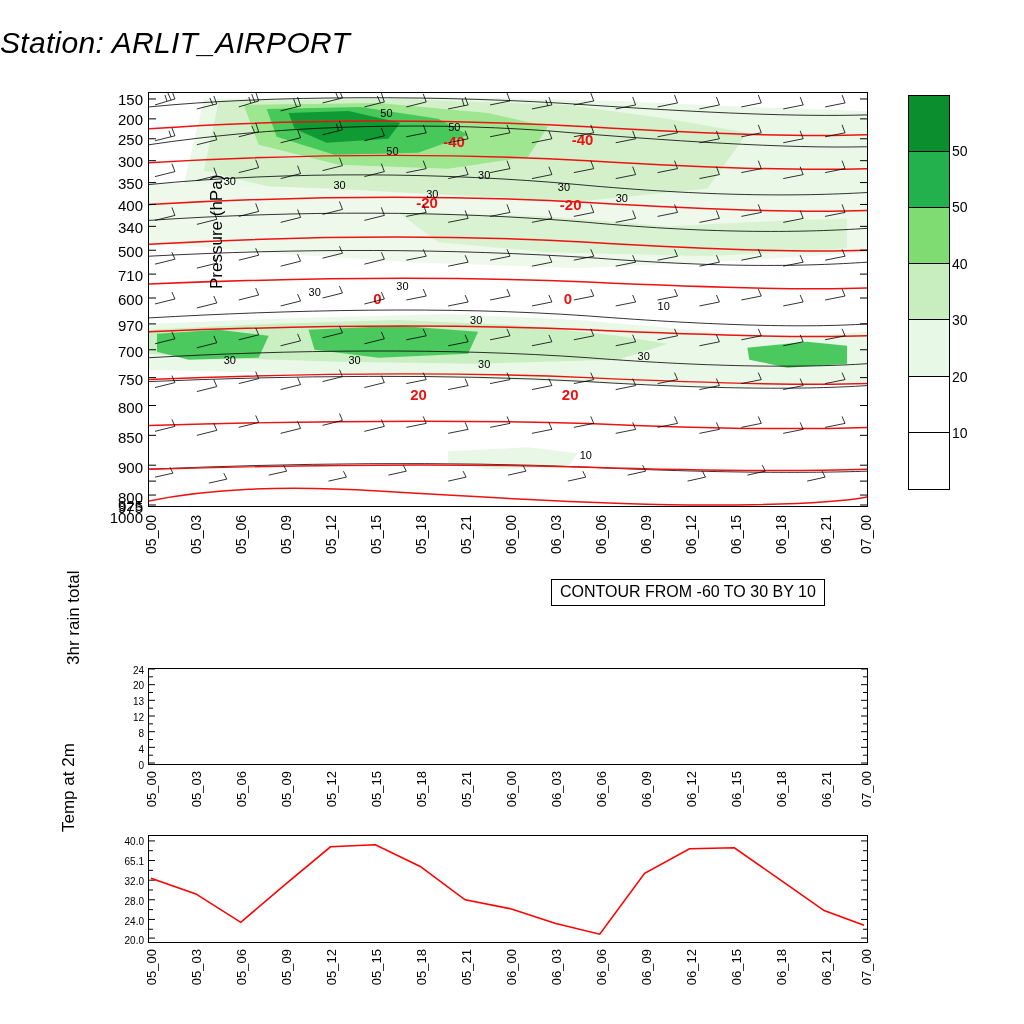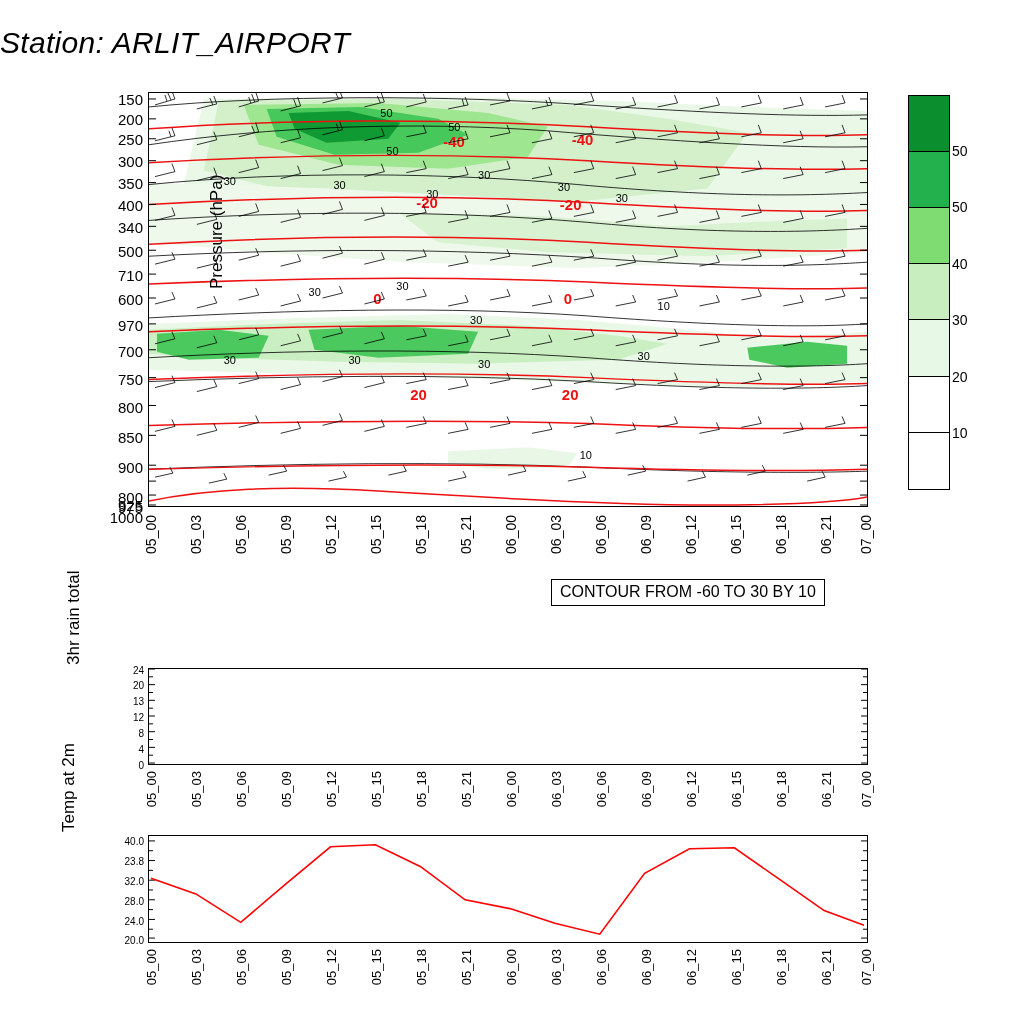--- a/index.html
+++ b/index.html
@@ -462,21 +462,21 @@
       <path d="M720,15 h-4 M720,35 h-4 M720,55 h-4 M720,75 h-4 M720,95 h-4"></path>
     </g>
     <polyline fill="none" stroke="#ff0000" stroke-width="1.6" points="2,43 47,59 92,88 137,49 182,11 227,9 272,31 317,65 362,74 407,89 452,100 497,38 542,13 587,12 632,44 677,76 717,91"></polyline>
   </svg>
   <div class="ylab-side" style="left:-90px;top:-4px;">Temp at 2m</div>
 
   <div class="ytick-s" style="top:104px">20.0</div>
   <div class="ytick-s" style="top:85px">24.0</div>
   <div class="ytick-s" style="top:65px">28.0</div>
   <div class="ytick-s" style="top:45px">32.0</div>
-  <div class="ytick-s" style="top:25px">23.8</div>
+  <div class="ytick-s" style="top:25px">65.1</div>
   <div class="ytick-s" style="top:5px">40.0</div>
 
   <div class="xtick-s" style="left:2px">05_00</div>
   <div class="xtick-s" style="left:47px">05_03</div>
   <div class="xtick-s" style="left:92px">05_06</div>
   <div class="xtick-s" style="left:137px">05_09</div>
   <div class="xtick-s" style="left:182px">05_12</div>
   <div class="xtick-s" style="left:227px">05_15</div>
   <div class="xtick-s" style="left:272px">05_18</div>
   <div class="xtick-s" style="left:317px">05_21</div>

